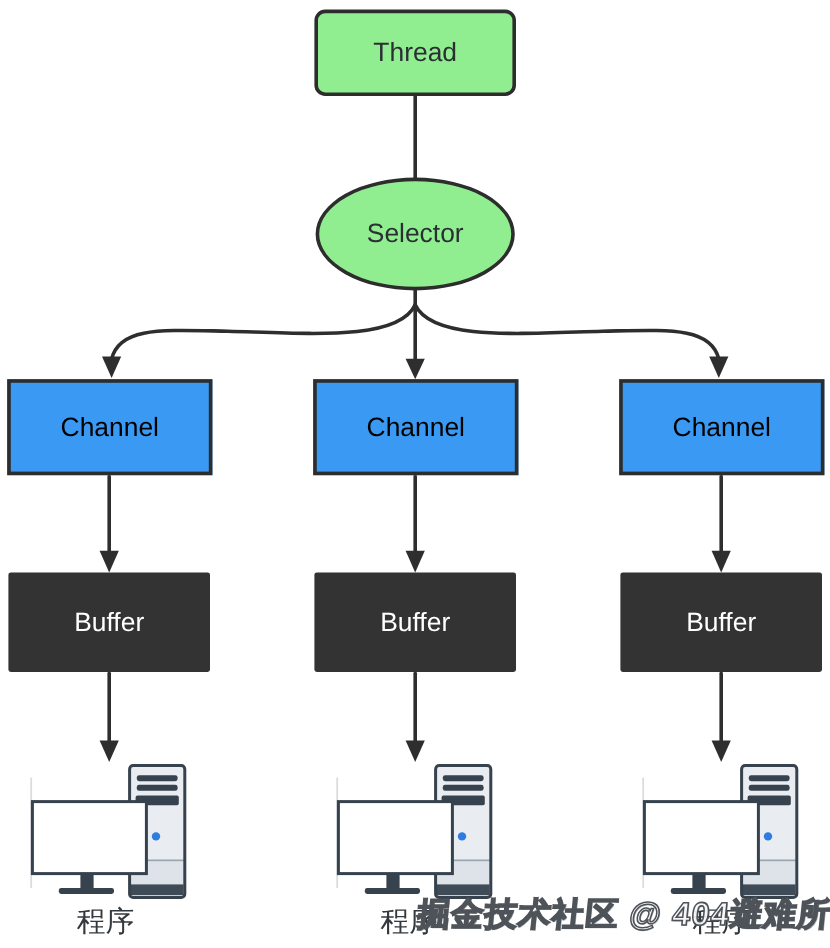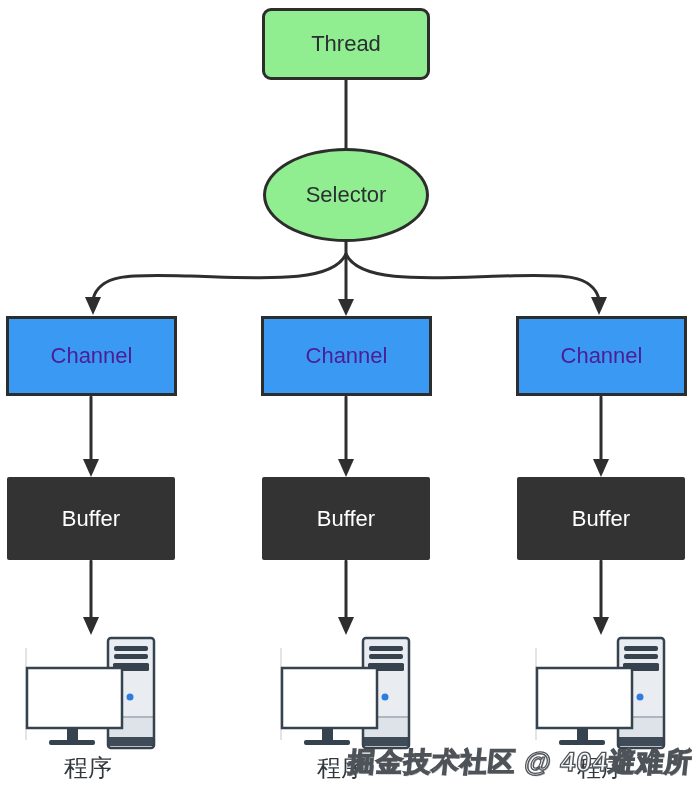--- a/index.html
+++ b/index.html
@@ -18,21 +18,21 @@
     border-radius:9px;
   }
   .node-ellipse{
     background:var(--node-green,#90ee90);
     border:3px solid var(--stroke-dark,#2d2d2d);
     border-radius:50%;
   }
   .node-channel{
     background:var(--node-blue,#3a99f2);
     border:3px solid var(--stroke-dark,#2d2d2d);
-    color:#4c1d95;
+    color:#000000;
   }
   .node-buffer{
     background:var(--node-dark,#333333);
     border-radius:2px;
     color:#ffffff;
   }
   .program-label{
     position:absolute;width:120px;text-align:center;
     font-size:24px;color:#33383c;
   }

